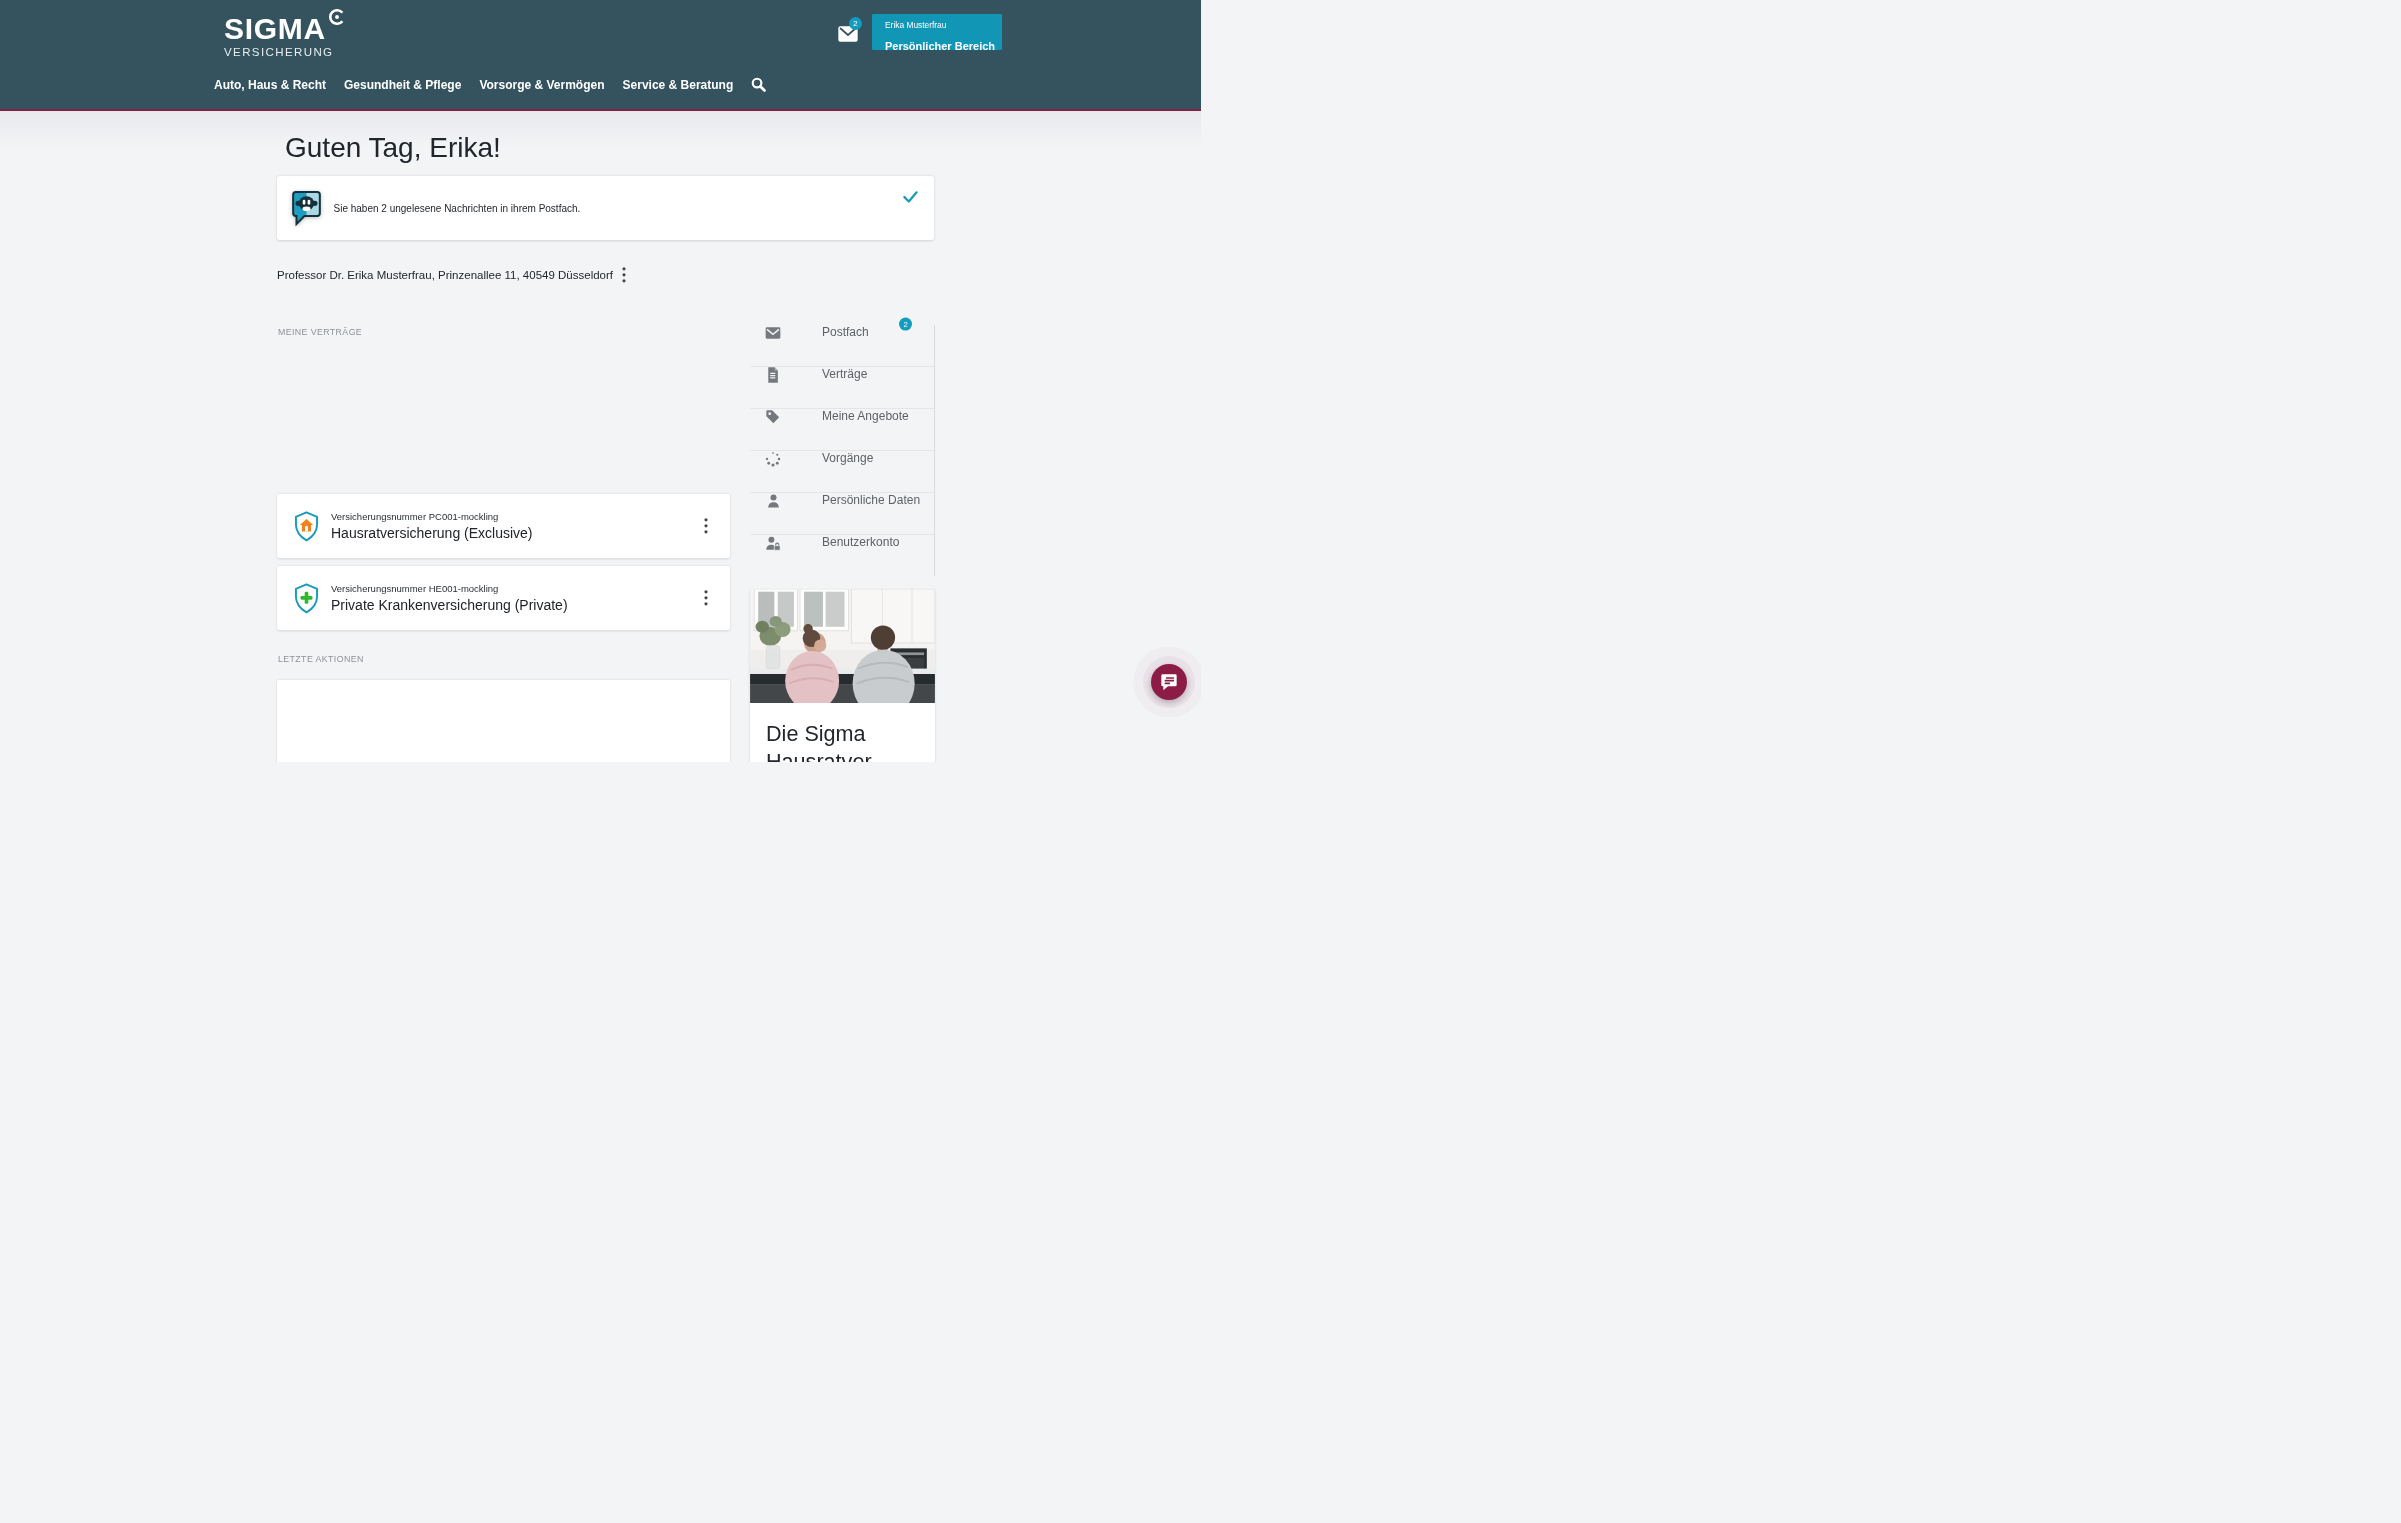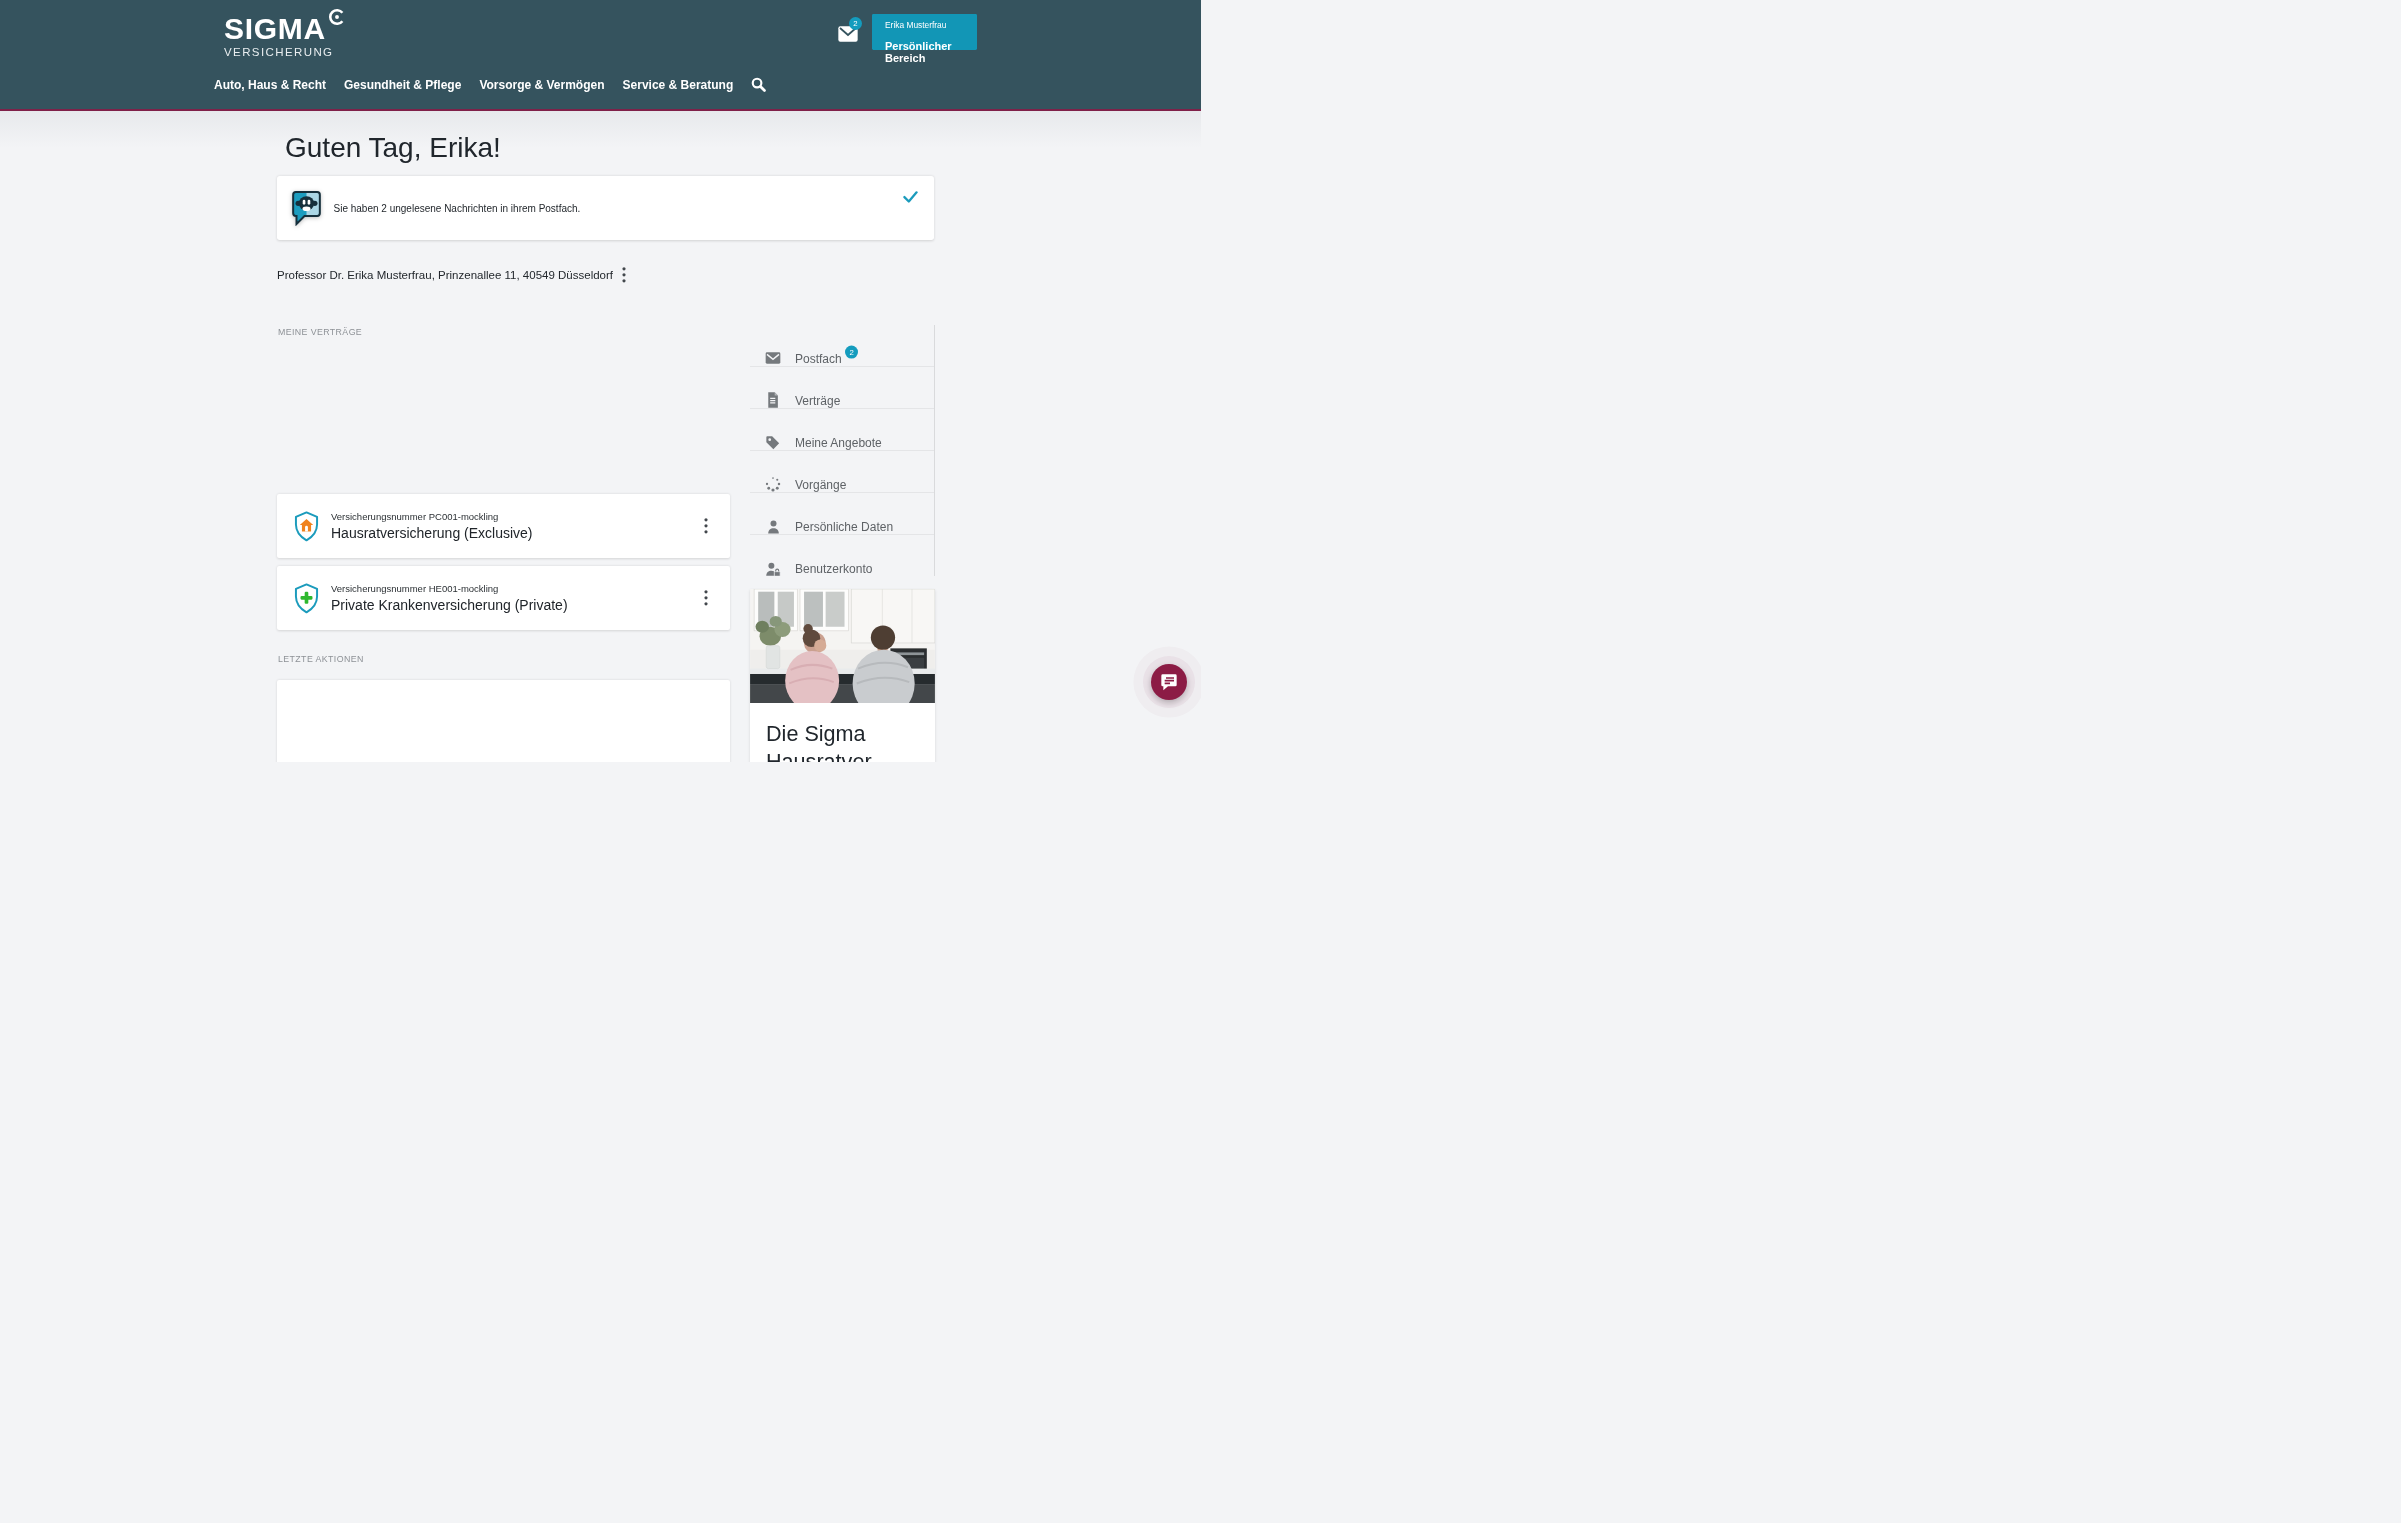--- a/index.html
+++ b/index.html
@@ -15,21 +15,21 @@
   .brand-title{font-size:30px;font-weight:bold;letter-spacing:0.7px;line-height:1;}
   .brand-mark{margin-left:2px;margin-top:-6px;}
   .brand-sub{font-size:11.5px;font-weight:400;letter-spacing:1.4px;color:#e9eef0;margin-top:2px;}
   .nav{position:absolute;left:214px;top:77px;display:flex;align-items:center;gap:18px;}
   .nav-item{color:#fff;font-size:12px;font-weight:600;cursor:pointer;white-space:nowrap;}
   .nav-search{margin-left:0;display:flex;align-items:center;cursor:pointer;}
   .mailwrap{position:absolute;left:838px;top:26px;width:21.6px;height:17.6px;cursor:pointer;}
   .mail-badge{position:absolute;left:10.8px;top:-8.8px;width:13px;height:13px;border-radius:50%;
               background:#149cbe;color:#fff;font-size:7.8px;display:flex;align-items:center;
               justify-content:center;}
-  .userbox{position:absolute;left:872px;top:13.5px;width:105px;height:36px;background:#1296b6;
+  .userbox{position:absolute;left:872px;top:13.5px;width:130px;height:36px;background:#1296b6;
            border-radius:1.4px;color:#fff;padding-left:13px;box-sizing:border-box;cursor:pointer;}
   .userbox .u-name{font-size:8.4px;font-weight:400;margin-top:6px;}
   .userbox .u-area{font-size:11px;font-weight:bold;margin-top:10px;}
 
   
   .greeting{position:absolute;left:277px;top:124px;margin:8px;font-size:28px;font-weight:500;
             color:#20262c;}
   .note-card{position:absolute;left:277px;top:176px;width:657px;height:64px;background:#fff;
              border-radius:2.7px;box-shadow:0 0.7px 2.7px rgba(0,0,0,.14);display:flex;align-items:center;}
   .note-icon{margin-left:14px;display:flex;filter:drop-shadow(0 1.4px 2px rgba(0,0,0,.25));}
@@ -59,21 +59,21 @@
   .action-row{display:flex;align-items:flex-start;padding:11.5px 13.5px 9.5px 23px;}
   .action-row.first{border-bottom:0.7px solid #e8e9eb;min-height:39px;}
   .action-row.second{padding-top:13px;}
   .a-icon{width:13.5px;display:flex;margin-top:2px;}
   .a-date{width:101px;margin-left:9.5px;font-size:10.5px;color:#1f2429;}
   .a-text{flex:1;margin-left:12px;font-size:10.5px;line-height:17.6px;color:#9da0a4;}
 
   
   .sidebar{position:absolute;left:750px;top:325px;width:185px;border-right:0.7px solid #d9dadc;
            box-sizing:border-box;}
-  .side-item{height:41px;display:flex;align-items:flex-end;padding-left:15px;cursor:pointer;}
+  .side-item{height:41px;display:flex;align-items:flex-start;padding-left:15px;cursor:pointer;gap:27px;}
   .side-item:not(:last-child){border-bottom:0.7px solid #e4e5e7;}
   .side-icon{width:16px;display:flex;justify-content:center;}
   .side-label{margin-left:14px;font-size:12px;color:#5e6266;}
   .side-badge{width:13px;height:13px;border-radius:50%;background:#149cbe;color:#fff;
               font-size:7.8px;display:flex;align-items:center;justify-content:center;
               margin-left:3.4px;transform:translateY(-7.4px);}
 
   
   .promo-card{position:absolute;left:750px;top:589px;width:185px;height:270px;background:#fff;
               box-shadow:0 0.7px 2.7px rgba(0,0,0,.12);cursor:pointer;}

